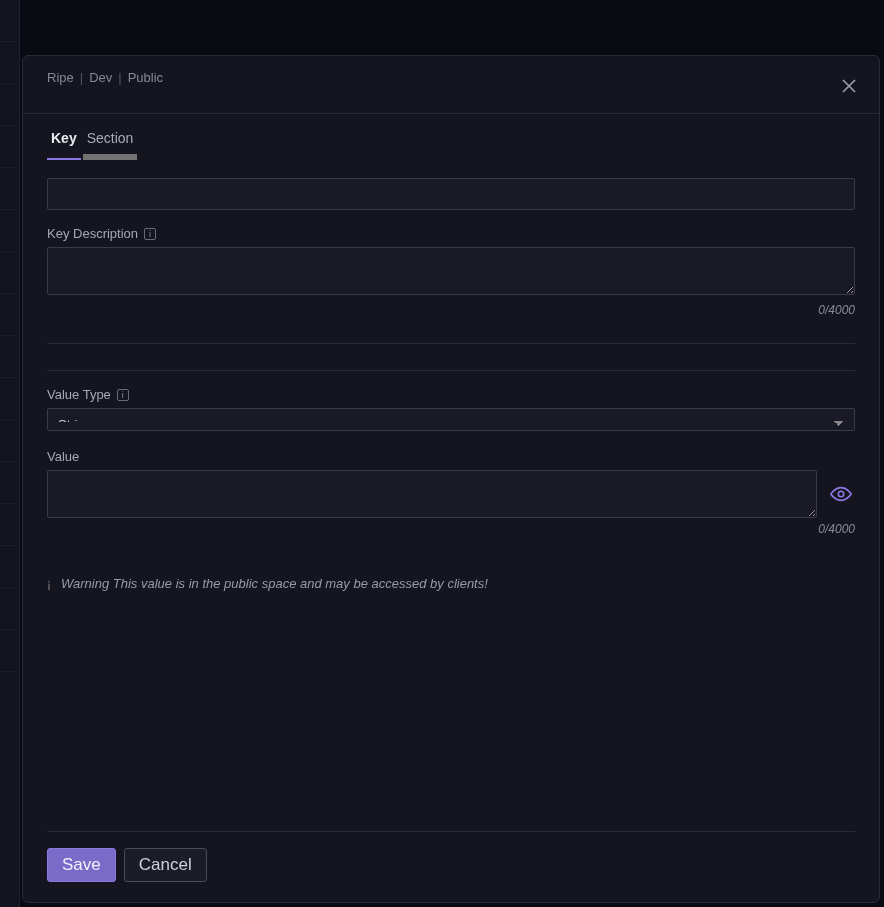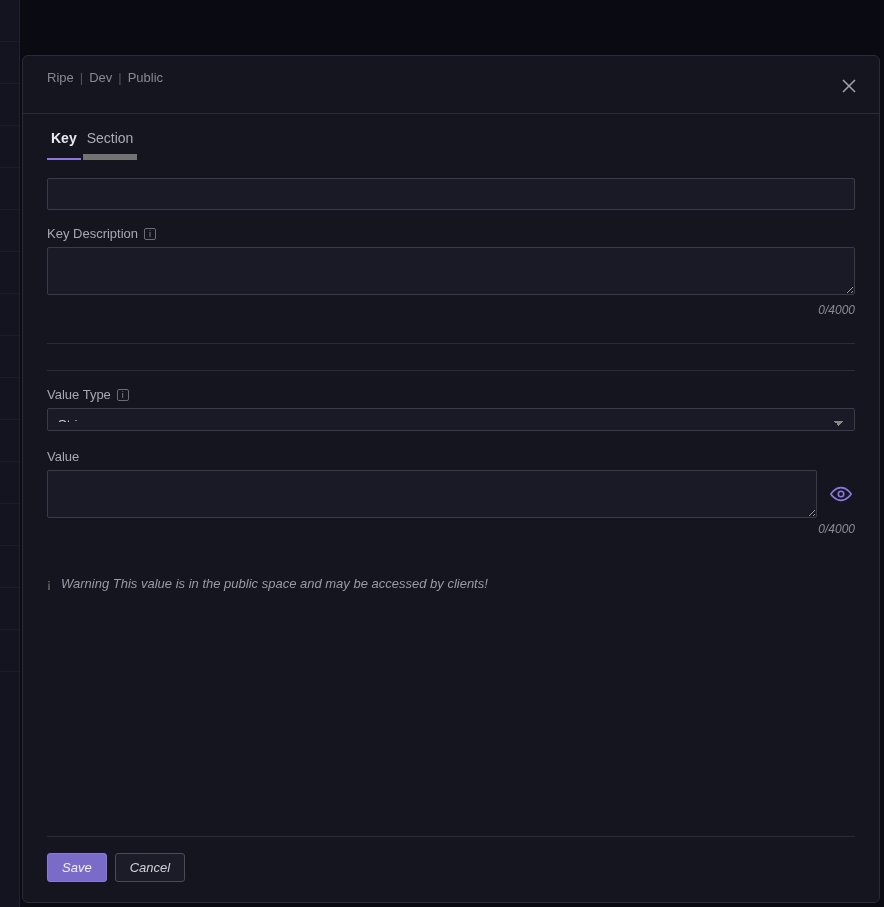--- a/index.html
+++ b/index.html
@@ -161,27 +161,26 @@
     font-size: 12px;
   }
   .spacer { flex: 1; }
   .footer {
     border-top: 1px solid #2b2b38;
     padding: 16px 0 20px 0;
     display: flex; gap: 8px;
   }
   .btn {
     padding: 6px 14px;
-    font-size: 13px;
+    font-size: 17px;
     border-radius: 3px;
     cursor: pointer;
     border: 1px solid #4a4a58;
     background: #1c1c28;
     color: #d0d0d8;
-    font-style: italic;
   }
   .btn.primary {
     background: #7a6bc9;
     border: 1px solid #8c77e0;
     color: #f0f0f8;
   }
   select {
     height: 23px;
     appearance: none;
     background-image: linear-gradient(45deg, transparent 50%, #888 50%), linear-gradient(135deg, #888 50%, transparent 50%);

